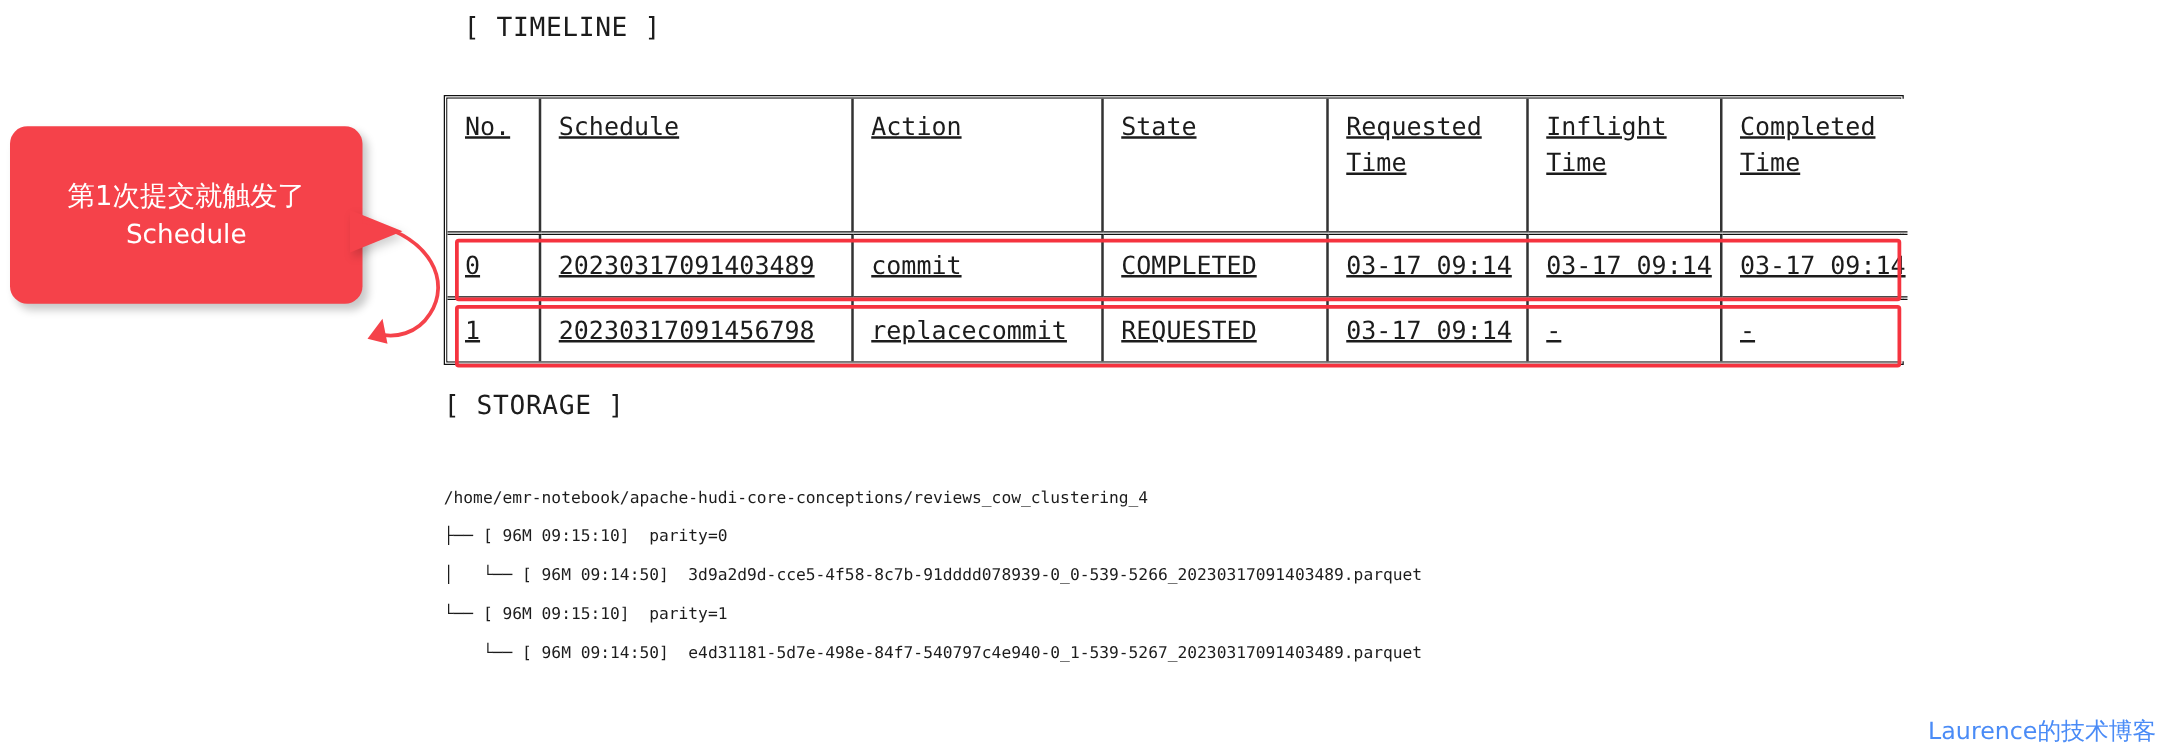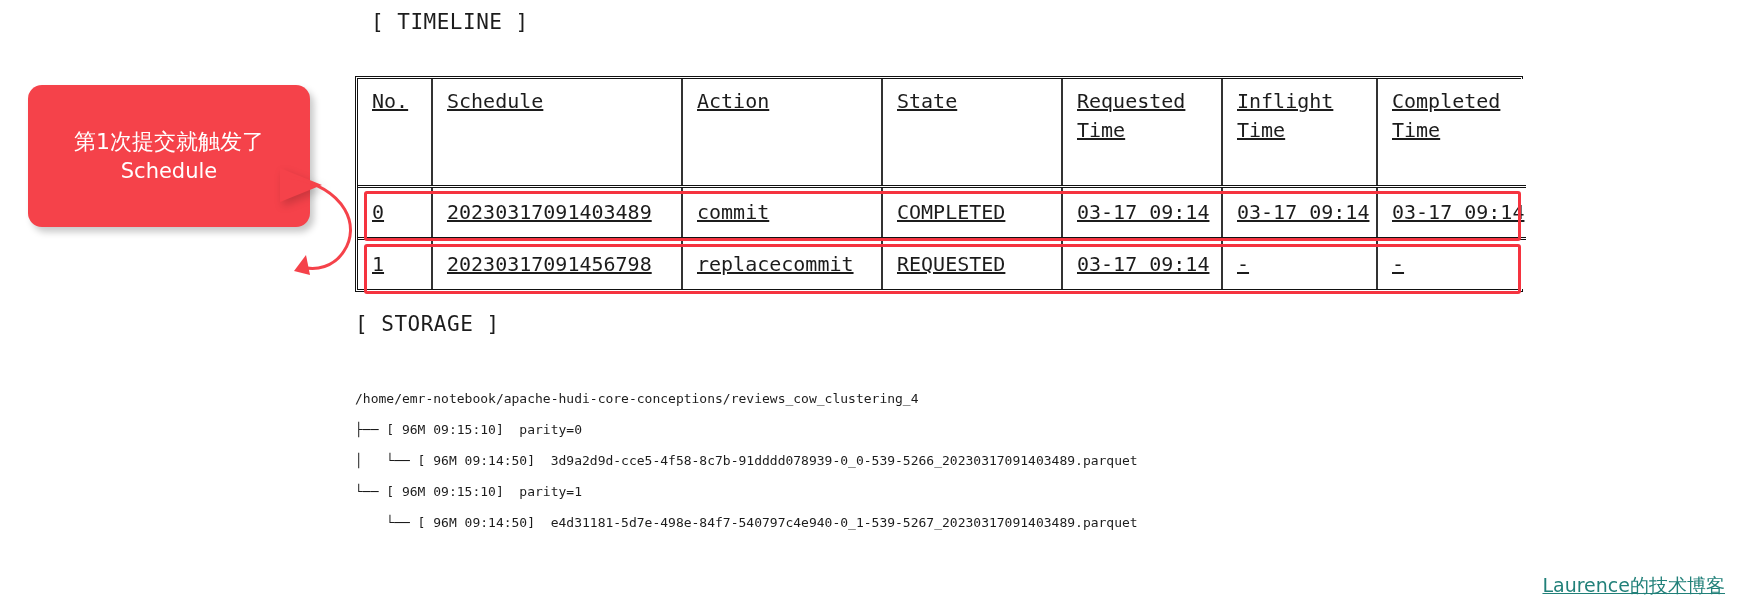--- a/index.html
+++ b/index.html
@@ -107,35 +107,34 @@
     font-size: 13px;
     line-height: 31px;
     white-space: pre;
     color: #1c1c1c;
   }
 
   
   .callout {
     position: absolute;
     left: 8px;
-    top: 85px;
+    top: 101px;
     width: 282px;
     height: 142px;
     background: #f5424a;
     border-radius: 14px;
     box-shadow: 4px 5px 7px rgba(0,0,0,0.22);
     color: #ffffff;
     font-family: "DejaVu Sans", "Liberation Sans", sans-serif;
     display: flex;
     flex-direction: column;
     align-items: center;
     justify-content: center;
     text-align: center;
     line-height: 1.32;
-    margin-left: 20px;
   }
   .callout .line-cn { font-size: 22px; margin-bottom: 2px; }
   .callout .line-en { font-size: 21px; }
 
   
   .callout-tail {
     position: absolute;
     left: 280px;
     top: 168px;
     width: 0;
@@ -156,24 +155,23 @@
     overflow: visible;
   }
 
   
   .watermark {
     position: absolute;
     right: 14px;
     bottom: 4px;
     text-align: center;
     font-family: "DejaVu Sans", "Liberation Sans", sans-serif;
-    color: #0f766e;
+    color: #3b82f6;
     line-height: 1.15;
     opacity: 0.92;
-    text-decoration: underline;
   }
   .watermark .wm-top { font-size: 19px; display: block; }
   .watermark .wm-bottom { font-size: 21px; display: block; }
 </style>
 </head>
 <body>
 
 <div class="callout">
   <div class="line-cn">第1次提交就触发了</div>
   <div class="line-en">Schedule</div>

